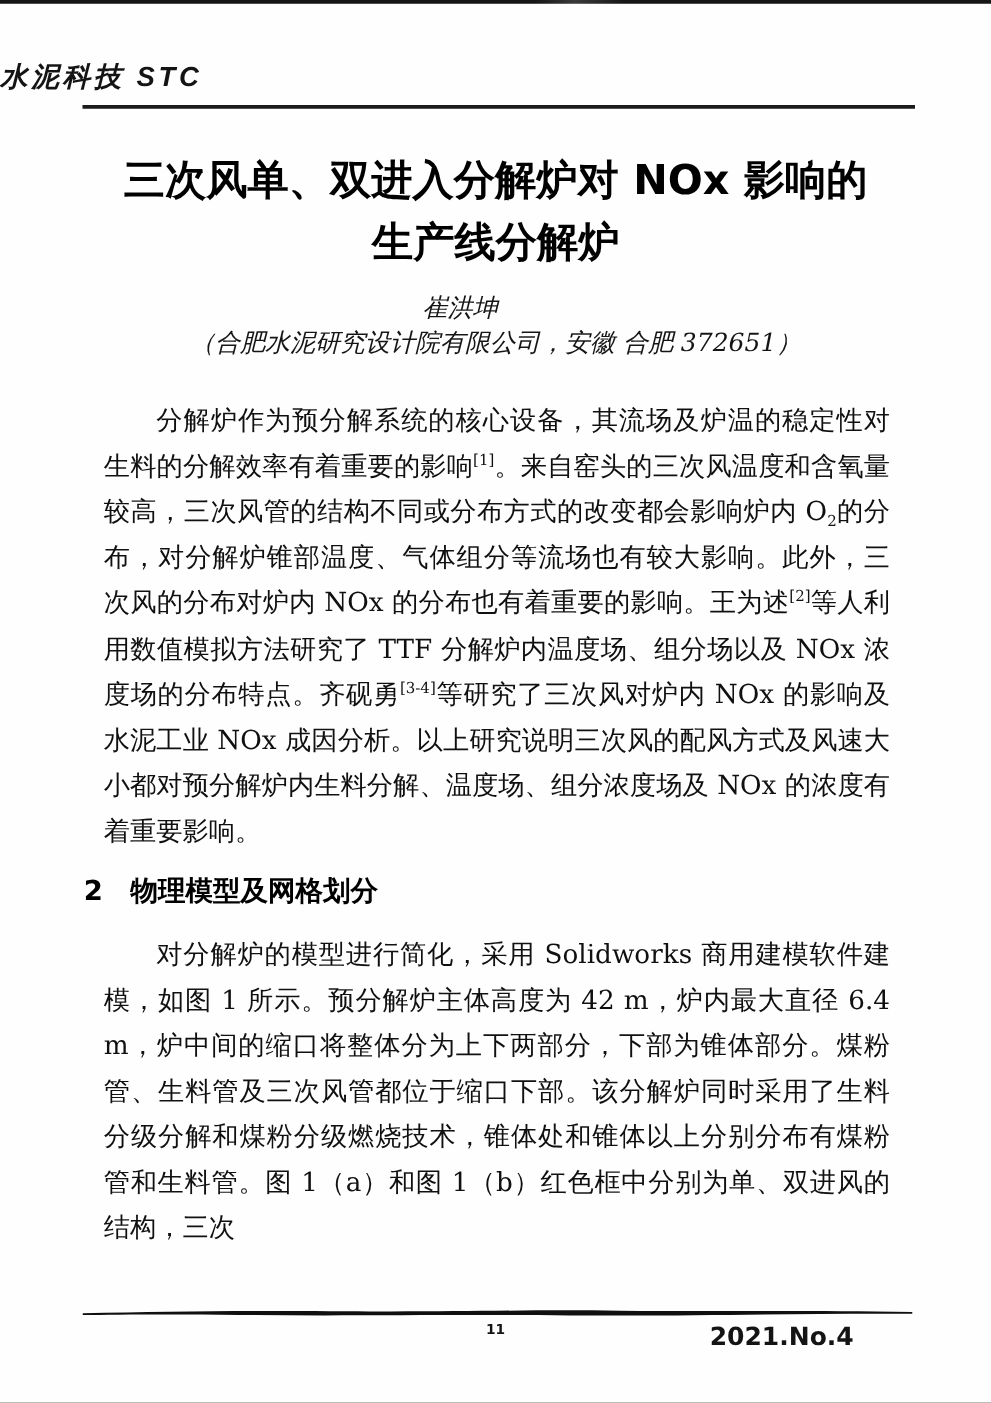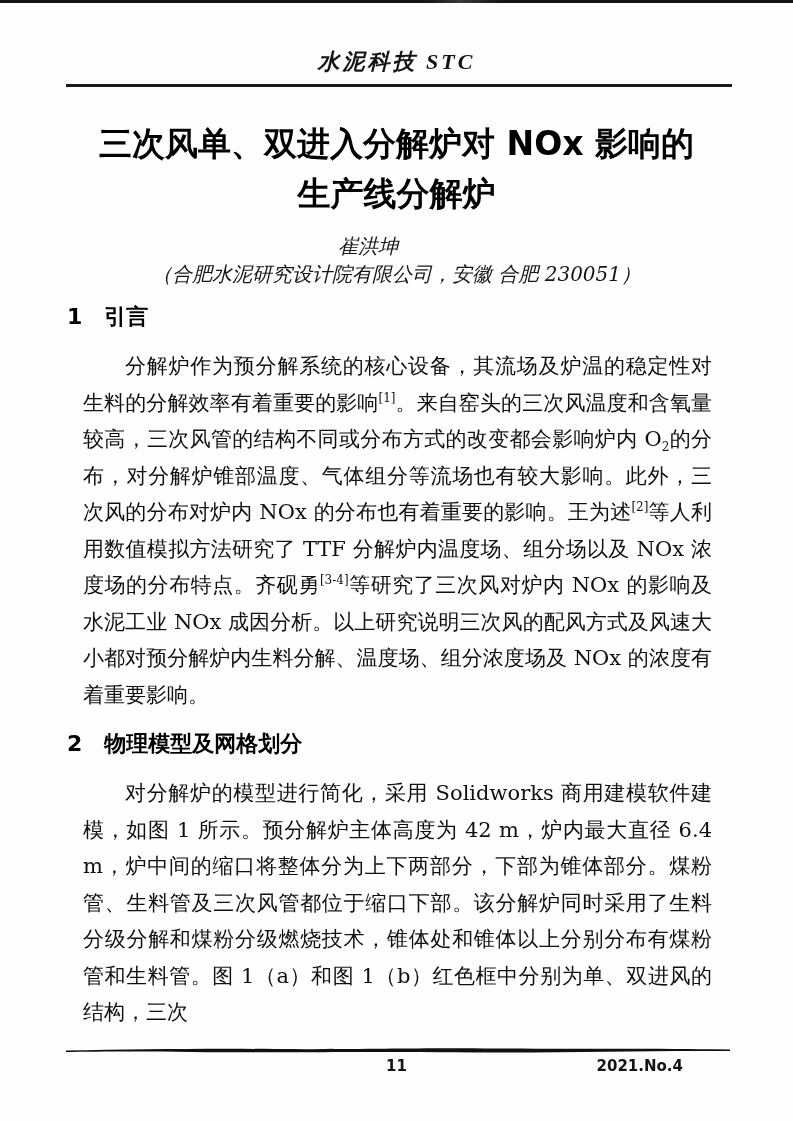--- a/index.html
+++ b/index.html
@@ -17,22 +17,21 @@
   .top-scan-line {
     position: absolute;
     left: 0; top: 0;
     width: 793px; height: 3px;
     background: linear-gradient(90deg, #161616 0%, #161616 54%, #3a3a3a 58%, #161616 63%, #161616 100%);
   }
   .journal-header {
     position: absolute;
     left: 0; top: 47px;
     width: 793px;
-    text-align: center;
-    font-family: Liberation Serif, serif;
+    font-family: Liberation Sans, sans-serif;
     font-style: italic;
     font-weight: 600;
     font-size: 22px;
     letter-spacing: 3px;
     color: #141414;
   }
   .header-rule {
     position: absolute;
     left: 66px; top: 84px;
     width: 666px; height: 3px;
@@ -101,29 +100,29 @@
     left: 66px; top: 1046px;
     width: 664px; height: 9px;
   }
   .footer-page-number {
     position: absolute;
     left: 0; top: 1057px;
     width: 793px;
     text-align: center;
     font-family: "DejaVu Sans", "Liberation Sans", sans-serif;
     font-weight: 600;
-    font-size: 15px;
+    font-size: 11px;
     color: #141414;
   }
   .footer-issue {
     position: absolute;
     right: 110px; top: 1057px;
     font-family: "DejaVu Sans", "Liberation Sans", sans-serif;
     font-weight: 600;
-    font-size: 15px;
+    font-size: 20px;
     color: #141414;
   }
 </style>
 </head>
 <body>
 
 <div class="page">
 
   <div class="top-scan-line"></div>
 
@@ -131,25 +130,24 @@
 
   <div class="header-rule"></div>
 
   <h1 class="title">
     <span>三次风单、双进入分解炉对 NOx 影响的</span><br>
     <span>生产线分解炉</span>
   </h1>
 
   <div class="author">崔洪坤</div>
 
-  <div class="affiliation">（合肥水泥研究设计院有限公司，安徽 合肥 230051）</div>
+  <div class="affiliation">（合肥水泥研究设计院有限公司，安徽 合肥 372651）</div>
 
   <div class="content">
 
-    <h2 class="section-heading">1　引言</h2>
 
     <p>分解炉作为预分解系统的核心设备，其流场及炉温的稳定性对生料的分解效率有着重要的影响<sup>[1]</sup>。来自窑头的三次风温度和含氧量较高，三次风管的结构不同或分布方式的改变都会影响炉内 O<sub>2</sub>的分布，对分解炉锥部温度、气体组分等流场也有较大影响。此外，三次风的分布对炉内 NOx 的分布也有着重要的影响。王为述<sup>[2]</sup>等人利用数值模拟方法研究了 TTF 分解炉内温度场、组分场以及 NOx 浓度场的分布特点。齐砚勇<sup>[3-4]</sup>等研究了三次风对炉内 NOx 的影响及水泥工业 NOx 成因分析。以上研究说明三次风的配风方式及风速大小都对预分解炉内生料分解、温度场、组分浓度场及 NOx 的浓度有着重要影响。</p>
 
 
     <h2 class="section-heading second">2　物理模型及网格划分</h2>
 
     <p>对分解炉的模型进行简化，采用 Solidworks 商用建模软件建模，如图 1 所示。预分解炉主体高度为 42 m，炉内最大直径 6.4 m，炉中间的缩口将整体分为上下两部分，下部为锥体部分。煤粉管、生料管及三次风管都位于缩口下部。该分解炉同时采用了生料分级分解和煤粉分级燃烧技术，锥体处和锥体以上分别分布有煤粉管和生料管。图 1（a）和图 1（b）红色框中分别为单、双进风的结构，三次</p>
 
   </div>
 

